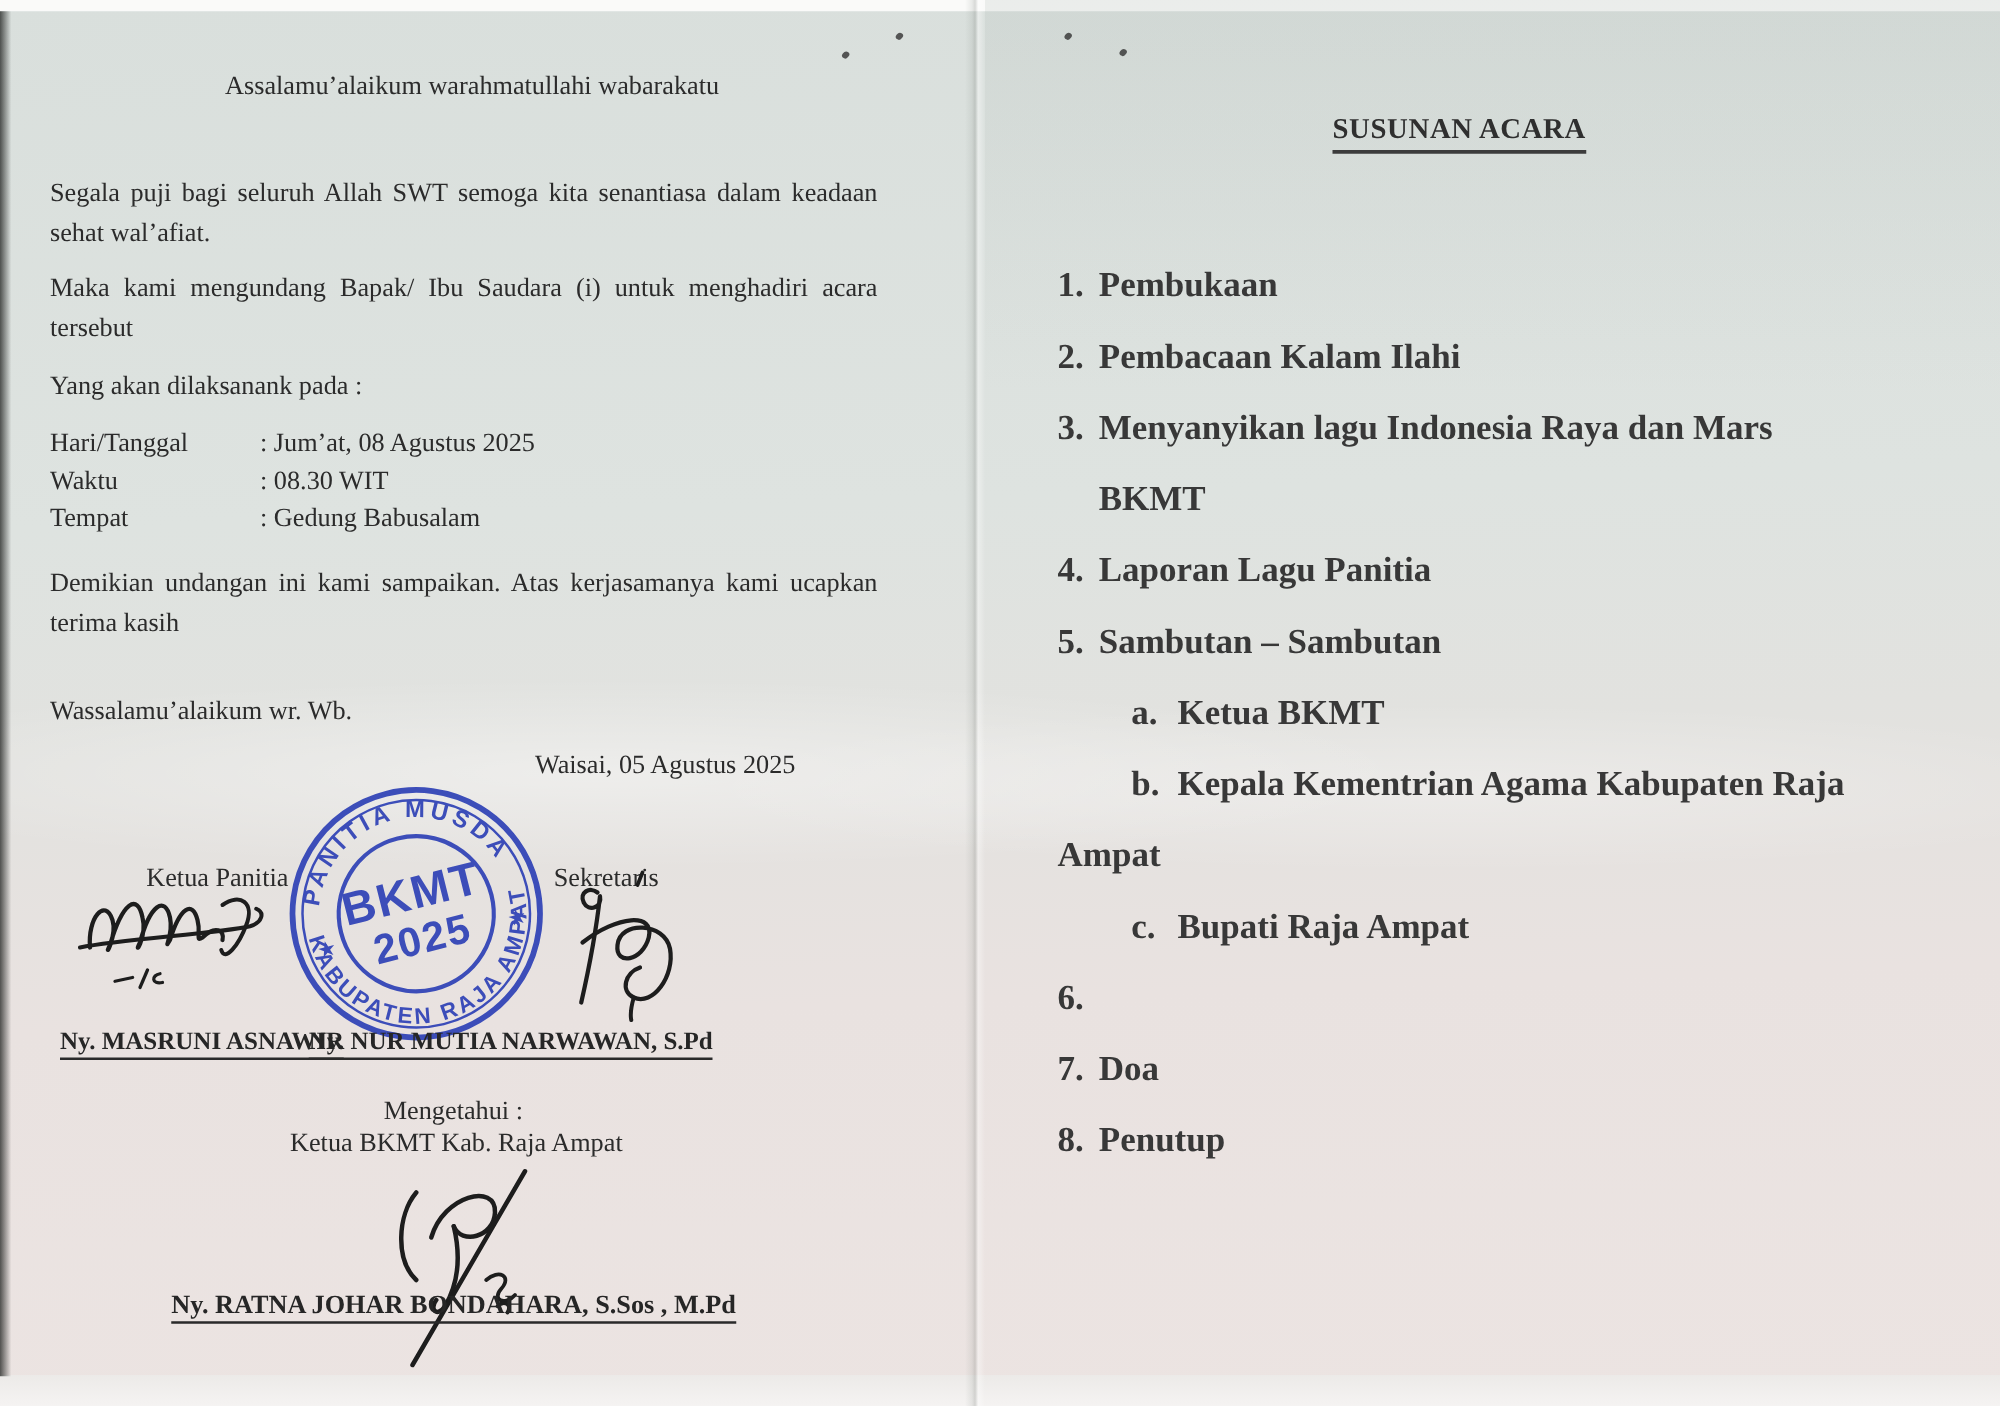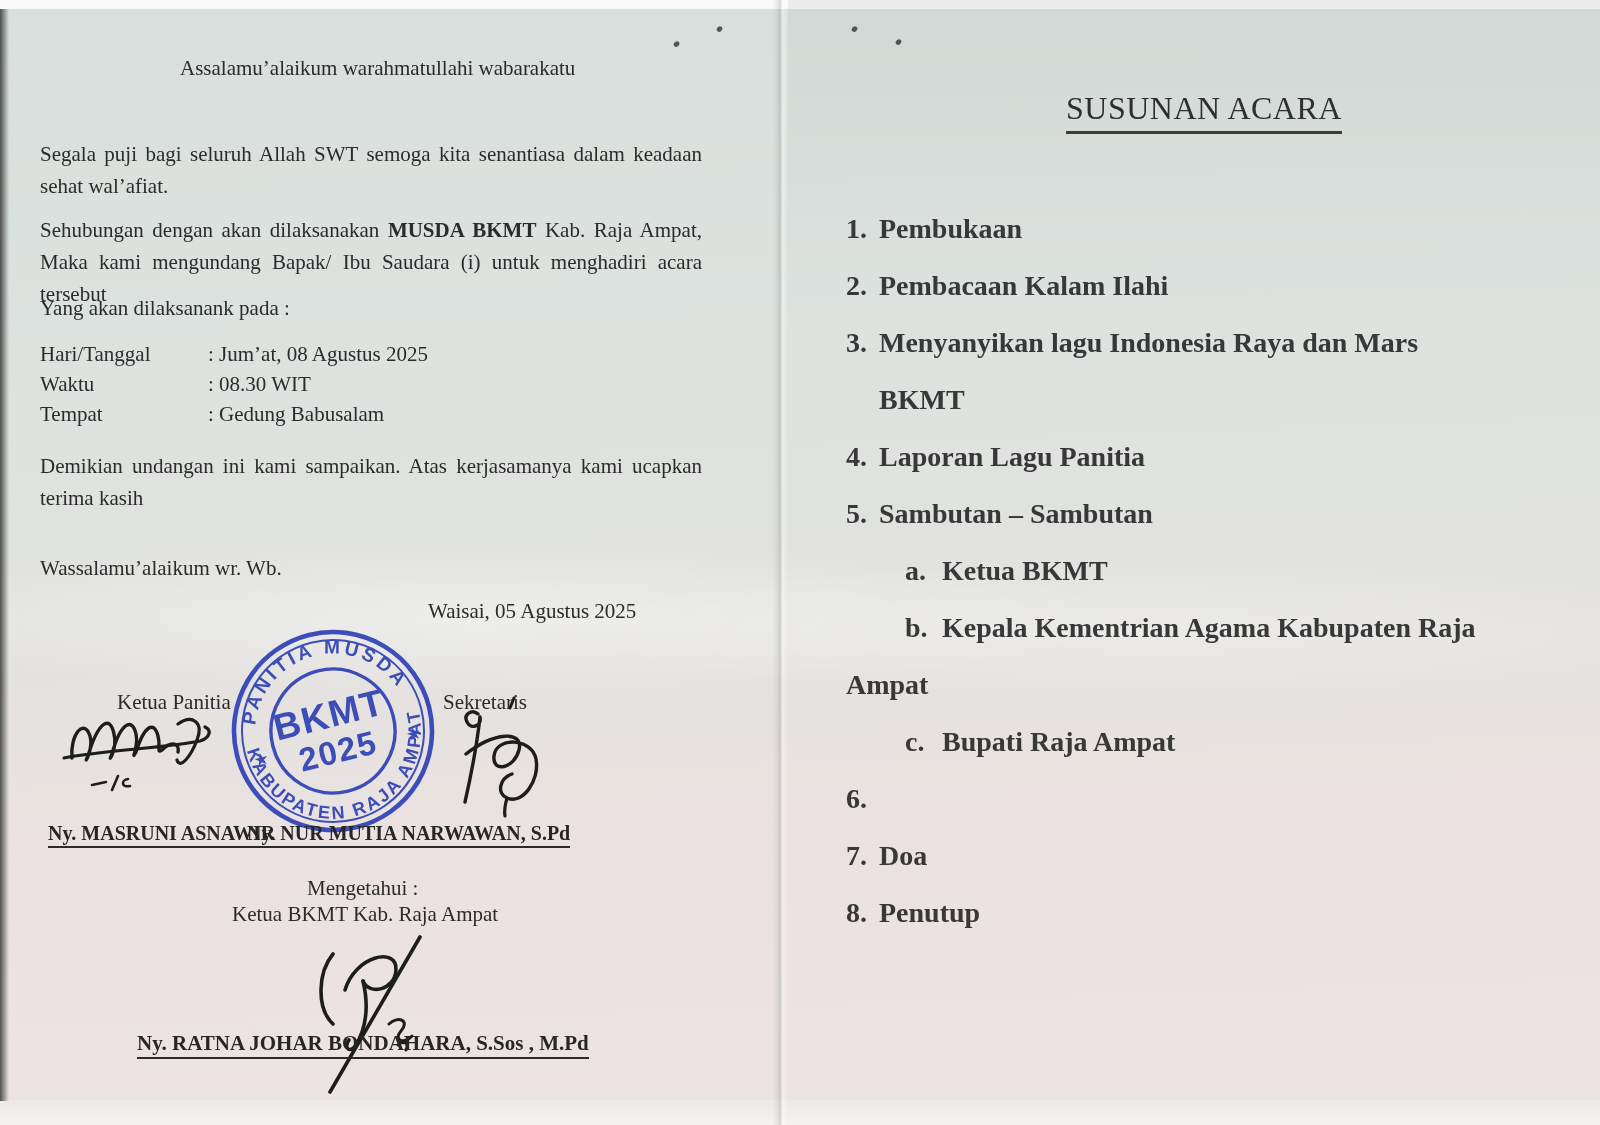--- a/index.html
+++ b/index.html
@@ -22,21 +22,21 @@
   .speck{width:5px;height:6px;border-radius:60% 40% 55% 45%;background:#3c3c3c;opacity:.85;transform:rotate(38deg);}
   
   .t{color:#2b2b2b;font-size:21px;line-height:32px;white-space:nowrap;}
   .block{color:#2b2b2b;font-size:21px;line-height:32px;width:662px;white-space:normal;}
   .jline{text-align:justify;text-align-last:justify;}
   .b{font-weight:bold;}
   .drow{display:flex;height:30px;}
   .dlabel{width:168px;}
   .name{font-weight:bold;font-size:20px;color:#262626;border-bottom:2.5px solid #2a2a2a;padding-bottom:1px;white-space:nowrap;}
   
-  .title{font-weight:normal;font-size:32px;color:#2f2f2f;letter-spacing:.5px;border-bottom:3px solid #3c3c3c;padding-bottom:4px;white-space:nowrap;}
+  .title{font-weight:bold;font-size:23px;color:#2f2f2f;letter-spacing:.5px;border-bottom:3px solid #3c3c3c;padding-bottom:4px;white-space:nowrap;}
   #program-rows{width:690px;}
   .prow{display:flex;height:57px;align-items:flex-start;font-weight:bold;font-size:28px;color:#383838;line-height:34px;}
   .prow .num{flex:0 0 auto;}
   .prow.main .num{width:33px;}
   .prow.cont{margin-left:33px;}
   .prow.sub{margin-left:59px;} .prow.sub .num{width:37px;}
   .prow.subcont{}
   .prow .txt{white-space:nowrap;}
   
   .stamp{left:226px;top:624px;width:214px;height:214px;opacity:.92;transform:rotate(-14deg);}
@@ -59,21 +59,20 @@
   <div class="abs speck" style="left:896px;top:39px;"></div>
 
   <div class="abs block" style="left:40px;top:138px;">
     <div class="jline">Segala puji bagi seluruh Allah SWT semoga kita senantiasa dalam keadaan</div>
     <div>sehat wal’afiat.</div>
   </div>
 
   <div class="abs t" style="left:180px;top:52px;">Assalamu’alaikum warahmatullahi wabarakatu</div>
 
   <div class="abs block" style="left:40px;top:214px;">
-    <div class="jline"><span>Sehubungan dengan akan dilaksanakan </span><span class="b">MUSDA BKMT</span><span> Kab. Raja Ampat,</span></div>
     <div class="jline">Maka kami mengundang Bapak/ Ibu Saudara (i) untuk menghadiri acara tersebut</div>
   </div>
 
   <div class="abs t" style="left:40px;top:292px;">Yang akan dilaksanank pada :</div>
 
   <div class="abs t" style="left:40px;top:338px;" id="details">
 
       <div class="drow">
         <span class="dlabel">Hari/Tanggal</span>
         <span class="dvalue">: Jum’at, 08 Agustus 2025</span>

